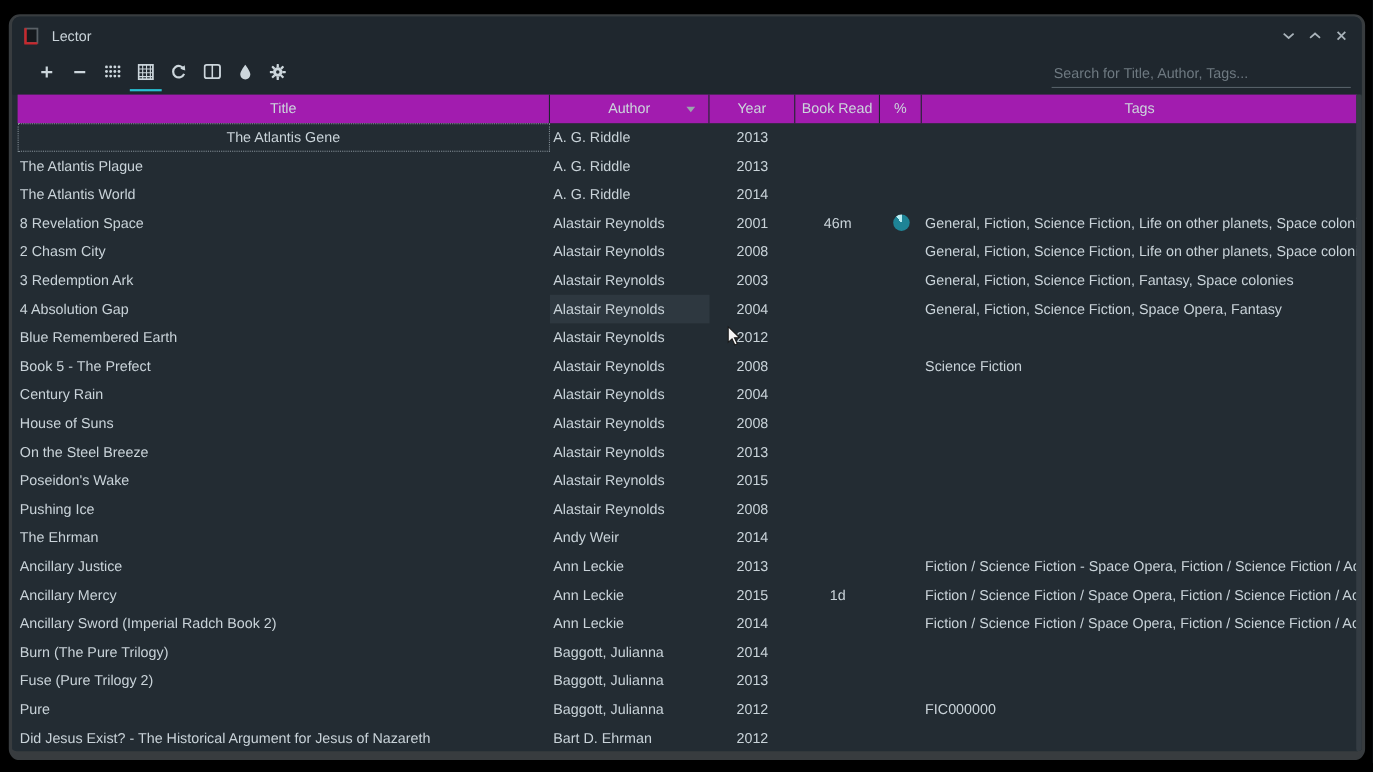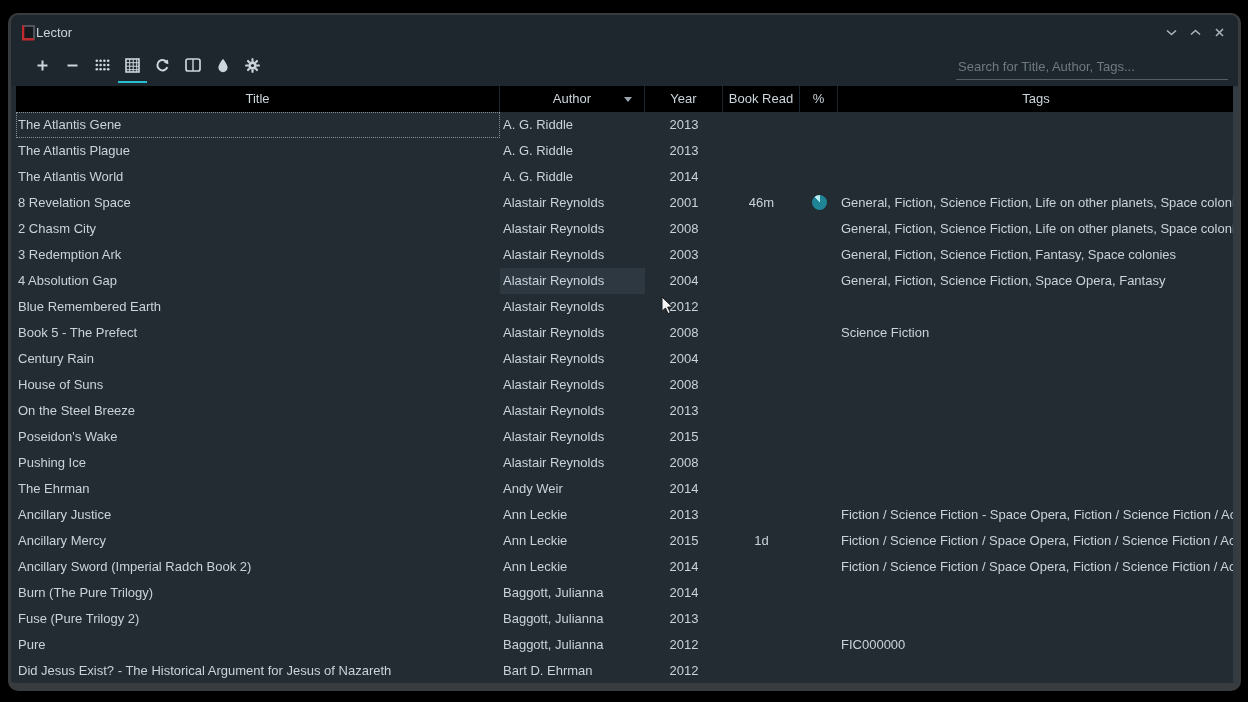--- a/index.html
+++ b/index.html
@@ -11,21 +11,21 @@
   .window{
     position:absolute;left:8px;top:13px;width:1233px;height:678px;
     background:#232c33;border:3px solid #383c3f;border-top-width:2px;border-bottom-width:8px;
     border-radius:10px;box-sizing:border-box;overflow:hidden;
   }
   
   .titlebar{
     position:relative;height:35px;background:#1f272e;display:flex;align-items:center;
   }
   .app-logo{margin-left:10px;width:15px;height:17px;flex:0 0 auto;}
-  .app-title{color:#c9d3d9;font-size:13px;}
+  .app-title{margin-left:11px;color:#c9d3d9;font-size:13px;}
   .win-controls{position:absolute;right:10px;top:0;height:100%;display:flex;align-items:center;gap:6px;}
   .win-btn{width:18px;height:18px;display:flex;align-items:center;justify-content:center;cursor:default;}
   .win-btn svg{display:block;}
   
   .toolbar{
     position:relative;height:36px;background:#1f272e;display:flex;align-items:flex-start;
   }
   .tool-btn{
     position:relative;width:29px;height:30px;margin:0 0 0 1px;display:flex;align-items:center;justify-content:center;
   }
@@ -43,36 +43,36 @@
   }
   .searchbox input::placeholder{color:#6e7981;}
   
   .table{
     position:absolute;left:5px;top:71px;width:1218px;bottom:0;
   }
   .grid-row{
     display:grid;grid-template-columns:484px 145px 78px 77px 38px 396px;
     height:26px;align-items:center;font-size:13px;color:#c9d3d9;
   }
-  .thead{background:#000000;color:#ccd6dc;}
+  .thead{background:#a21caf;color:#ccd6dc;}
   .thead .hcell{
     text-align:center;height:26px;line-height:26px;position:relative;
     border-right:1px solid #1e262d;box-sizing:border-box;overflow:hidden;
   }
   .thead .hcell:last-child{border-right:none;}
   .sort-arrow{
     position:absolute;right:12px;top:11px;width:0;height:0;
     border-left:4px solid transparent;border-right:4px solid transparent;border-top:5px solid #9aa5ad;
   }
   .cell{padding:0 3px;white-space:nowrap;overflow:hidden;box-sizing:border-box;height:26px;line-height:26px;}
   .cell.c-title{padding-left:2px;}
   .cell.c-author{padding-left:3px;}
   .cell.c-year,.cell.c-last,.cell.c-pct{text-align:center;padding:0;}
   .cell.c-tags{padding-left:3px;}
-  .row.focused .c-title{outline:1px dotted #828d95;outline-offset:-1px;}
+  .row.focused .c-title{outline:1px dotted #828d95;outline-offset:-1px;text-align:center;}
   .cell.hovercell{background:#2e3840;}
   .pie{
     width:15px;height:15px;border-radius:50%;margin:5px auto 0;visibility:hidden;
     background:conic-gradient(from -42deg,var(--pie-wedge) 0 13%,var(--pie-fill) 13% 100%);
   }
   .pie.show{visibility:visible;}
   
   .vscroll{
     position:absolute;right:0;top:71px;bottom:0;width:5px;background:#2b3238;
   }

